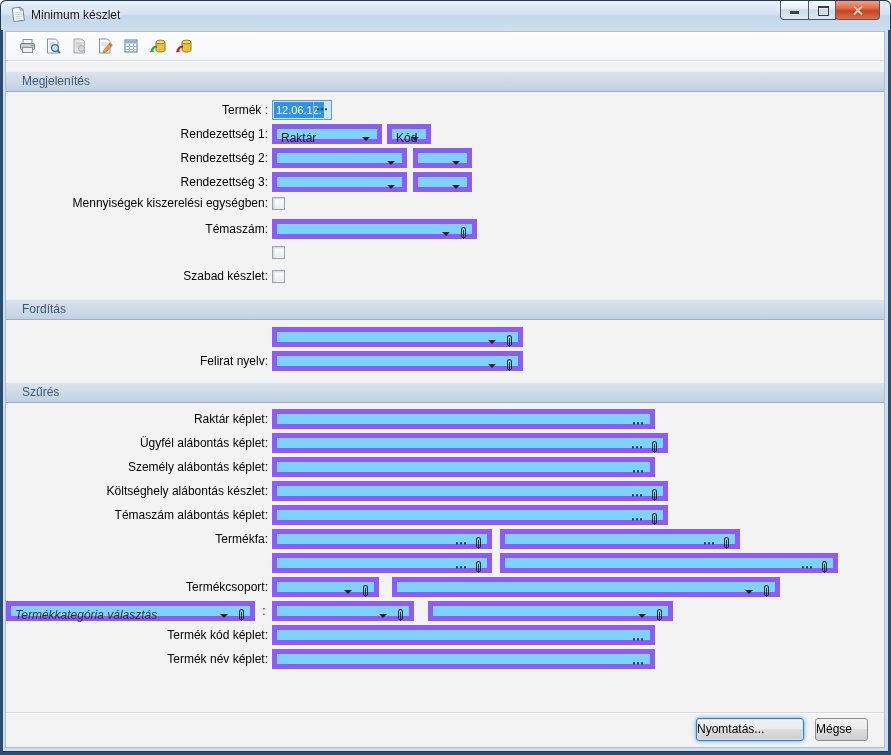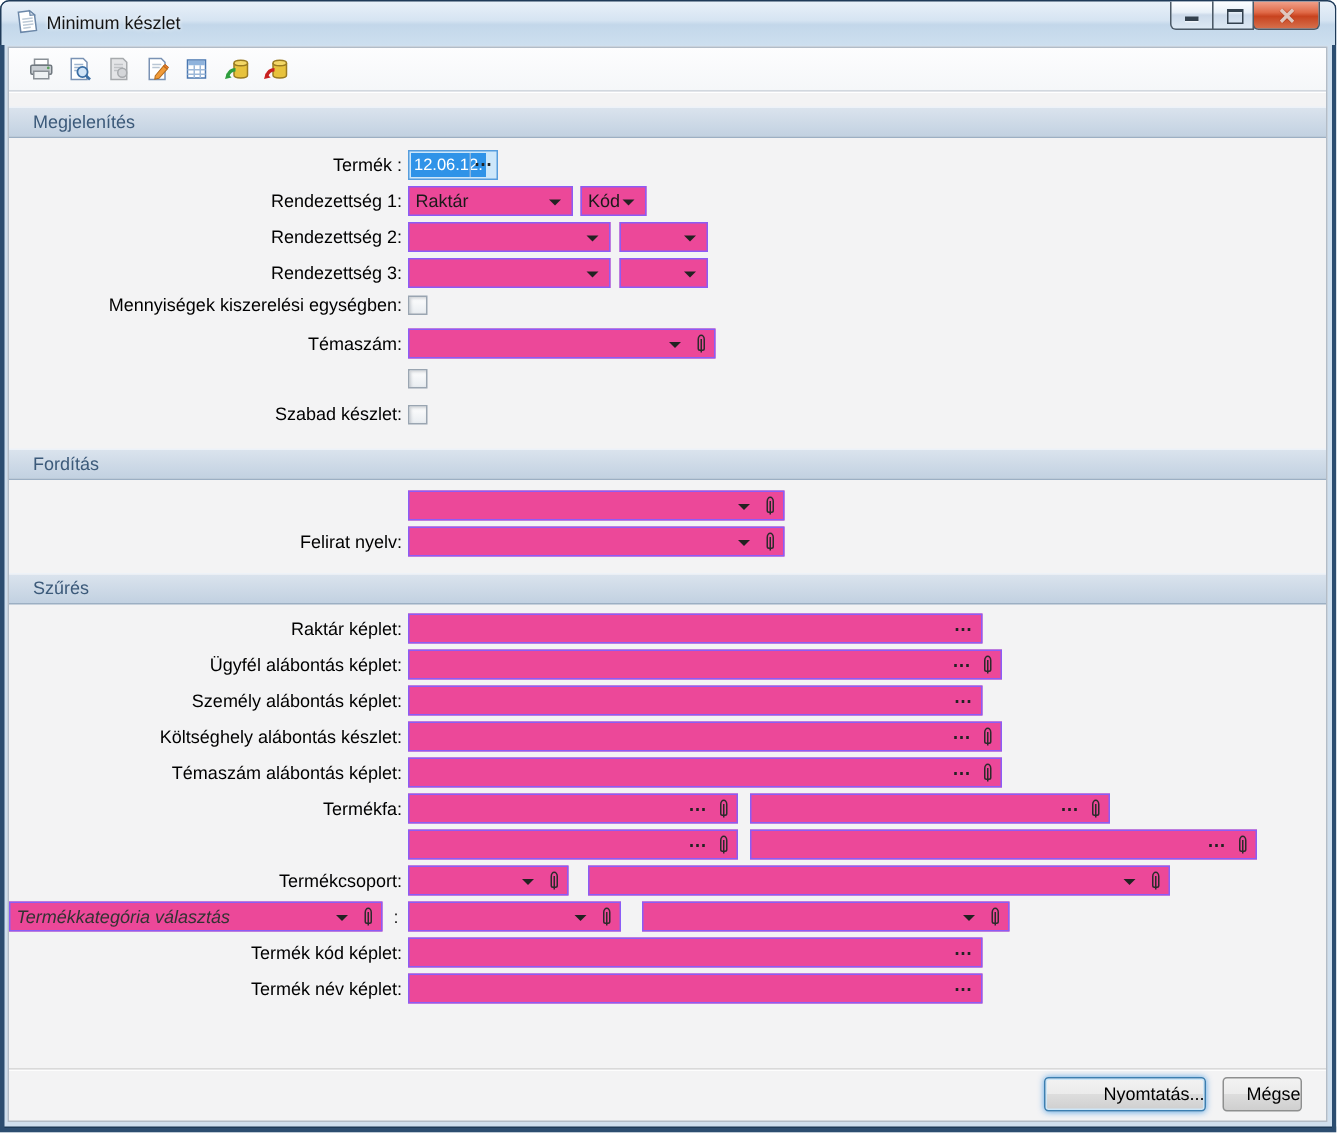--- a/index.html
+++ b/index.html
@@ -34,21 +34,21 @@
   .tbtn{width:26px;height:24px;display:flex;align-items:center;justify-content:center;}
   
   .sect{position:absolute;left:0;right:0;height:21px;box-sizing:border-box;
     background:linear-gradient(#dae3ed,#c2d1e1);
     border-top:1px solid #edf2f8;border-bottom:1px solid #9cafc3;
     color:#3c5a7a;font-weight:normal;line-height:19px;padding-left:16px;}
   
   .row{position:absolute;left:0;right:0;height:20px;}
   .lbl{position:absolute;left:0;width:262px;text-align:right;line-height:20px;white-space:nowrap;color:#000;}
   .lbl.cbl{line-height:15px;}
-  .tb,.dd{position:absolute;height:20px;box-sizing:border-box;background:#ec4899;border:1px solid #8b5cf6;}
+  .tb,.dd{position:absolute;height:20px;box-sizing:border-box;background:#7dd3fc;border:5px solid #8b5cf6;}
   .dd .val{position:absolute;left:4px;top:2px;line-height:15px;white-space:nowrap;}
   .dd .val.it{font-style:italic;color:#333;}
   .arrow{position:absolute;top:8px;width:0;height:0;border-left:4px solid transparent;border-right:4px solid transparent;border-top:4px solid #222;}
   .a1{right:7px;} .a2{right:22px;}
   .browse{position:absolute;top:1px;line-height:16px;font-weight:bold;font-size:12px;color:#222;letter-spacing:0;}
   .b1{right:6px;} .b2{right:20px;}
   .clip{position:absolute;right:4px;top:3px;width:8px;height:13px;}
   .clip::before{content:"";position:absolute;left:1px;top:0;width:5px;height:11px;box-sizing:border-box;
     border:1px solid #2b2b2b;border-radius:3px 3px 2px 2px/4px 4px 2px 2px;}
   .clip::after{content:"";position:absolute;left:3px;top:3px;width:1px;height:9px;border-left:1px solid #2b2b2b;}
@@ -57,21 +57,21 @@
     box-shadow:inset 1px 1px 2px rgba(120,130,140,.35);}
   
   .datefld{position:absolute;left:266px;width:60px;height:20px;box-sizing:border-box;
     background:#cde7fa;border:1px solid #569ddd;}
   .datesel{position:absolute;left:1px;top:1px;bottom:1px;background:#2f93e8;color:#fff;
     font-size:11px;line-height:16px;padding:0 2px;white-space:nowrap;}
   .datebrowse{position:absolute;right:1px;top:1px;bottom:1px;width:16px;border-left:1px solid #8ab4dd;
     text-align:center;line-height:14px;font-weight:bold;color:#222;}
   
   .footline{position:absolute;left:0;right:0;top:680px;height:0;border-top:1px solid #d9d9d9;box-shadow:0 1px 0 #fdfdfd;}
-  .btn{position:absolute;top:686px;height:23px;box-sizing:border-box;text-align:right;line-height:20px;
+  .btn{position:absolute;top:686px;height:23px;box-sizing:border-box;text-align:left;line-height:20px;
     background:linear-gradient(#f2f2f2,#ebebeb 50%,#dddddd 50%,#cfcfcf);
     border:1px solid #8e8f8f;border-radius:3px;color:#000;}
   .btn.focus{border-color:#3c7fb1;box-shadow:inset 0 0 0 1px #cde6f7,0 0 4px rgba(61,149,226,.85);}
 </style>
 </head>
 <body>
 
 <div class="window">
 
   <div class="titlebar">

